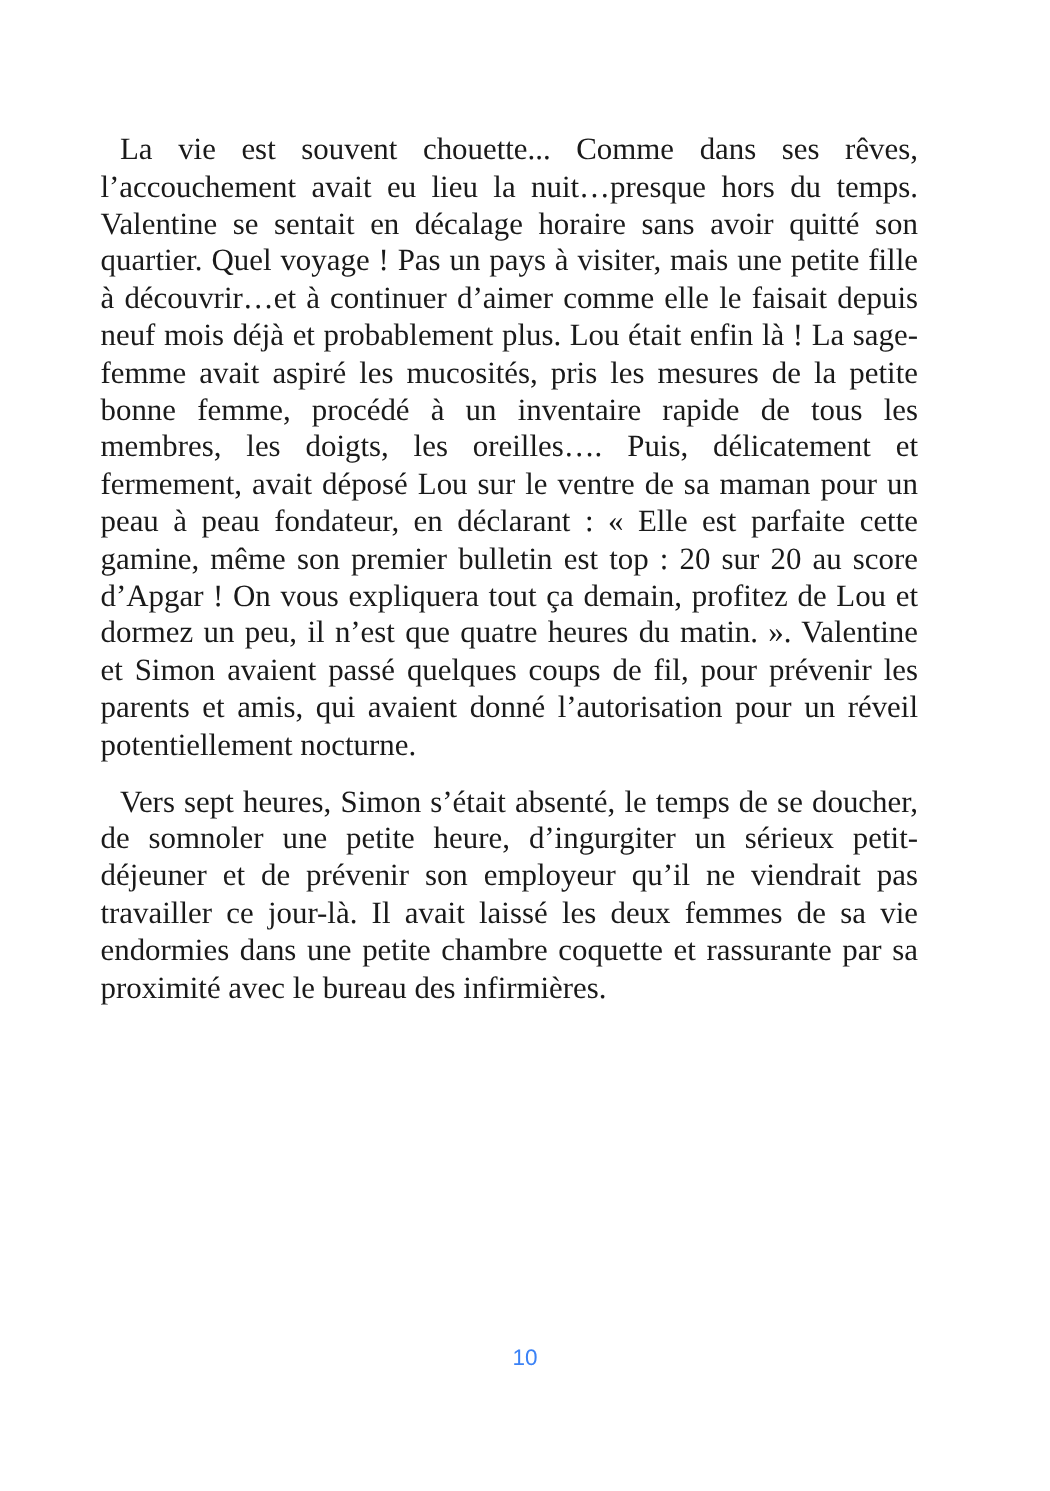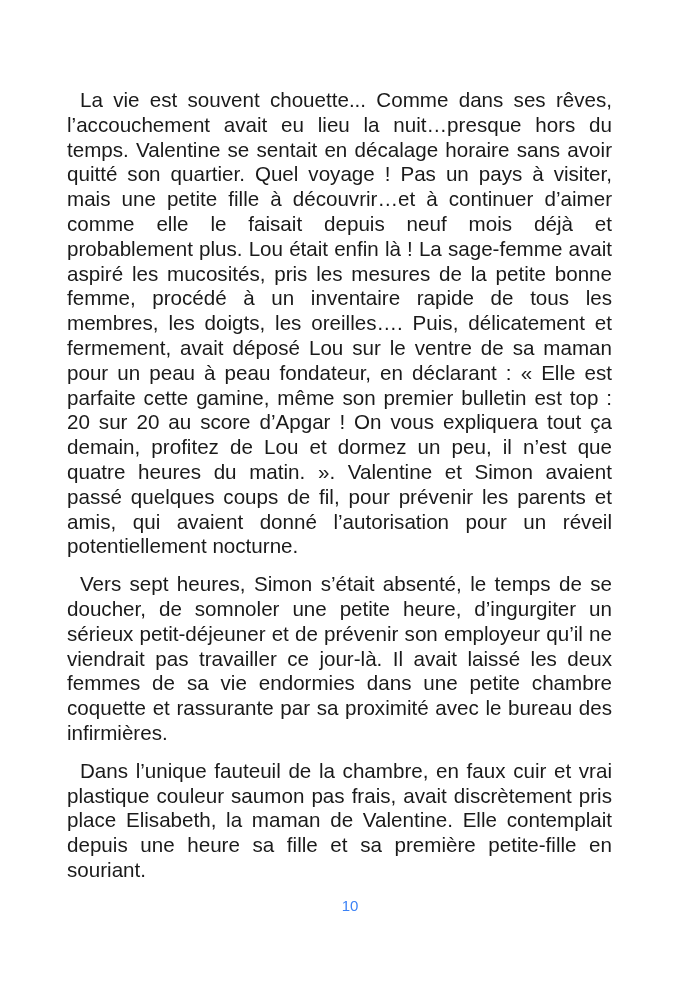--- a/index.html
+++ b/index.html
@@ -11,21 +11,21 @@
       width: 700px;
       height: 994px;
       position: relative;
       overflow: hidden;
     }
     .page {
       position: absolute;
       left: 67px;
       top: 88px;
       width: 545px;
-      font-family: Liberation Sans, sans-serif;
+      font-family: Liberation Serif, serif;
       font-size: 20.6px;
       line-height: 24.8px;
       color: #1a1a1a;
     }
     .para {
       margin: 0 0 13px 0;
       text-align: justify;
       text-indent: 13px;
       hyphens: none;
     }
@@ -42,16 +42,15 @@
       font-size: 15px;
       color: #3b82f6;
     }
   </style>
 </head>
 <body>
 
 <div class="page">
   <p class="para">La vie est souvent chouette...  Comme dans ses rêves, l’accouchement avait eu lieu la nuit…presque hors du temps. Valentine se sentait en décalage horaire sans avoir quitté son quartier. Quel voyage ! Pas un pays à visiter, mais une petite fille à découvrir…et à continuer d’aimer comme elle le faisait depuis neuf mois déjà et probablement plus. Lou était enfin là ! La sage-femme avait aspiré les mucosités, pris les mesures de la petite bonne femme, procédé à un inventaire rapide de tous les membres, les doigts, les oreilles…. Puis, délicatement et fermement, avait déposé Lou sur le ventre de sa maman pour un peau à peau fondateur, en déclarant : « Elle est parfaite cette gamine, même son premier bulletin est top : 20 sur 20 au score d’Apgar ! On vous expliquera tout ça demain, profitez de Lou et dormez un peu, il n’est que quatre heures du matin. ». Valentine et Simon avaient passé quelques coups de fil, pour prévenir les parents et amis, qui avaient donné l’autorisation pour un réveil potentiellement nocturne.</p>
   <p class="para">Vers sept heures, Simon s’était absenté, le temps de se doucher, de somnoler une petite heure, d’ingurgiter un sérieux petit-déjeuner et de prévenir son employeur qu’il ne viendrait pas travailler ce jour-là. Il avait laissé les deux femmes de sa vie endormies dans une petite chambre coquette et rassurante par sa proximité avec le bureau des infirmières.</p>
-  <p class="para last">Dans l’unique fauteuil de la chambre, en faux cuir et vrai plastique couleur saumon pas frais, avait discrètement pris place Elisabeth, la maman de Valentine. Elle contemplait depuis une heure sa fille et sa première petite-fille en souriant.</p>
 </div>
 
 <div class="page-number">10</div>
 
 </body></html>

